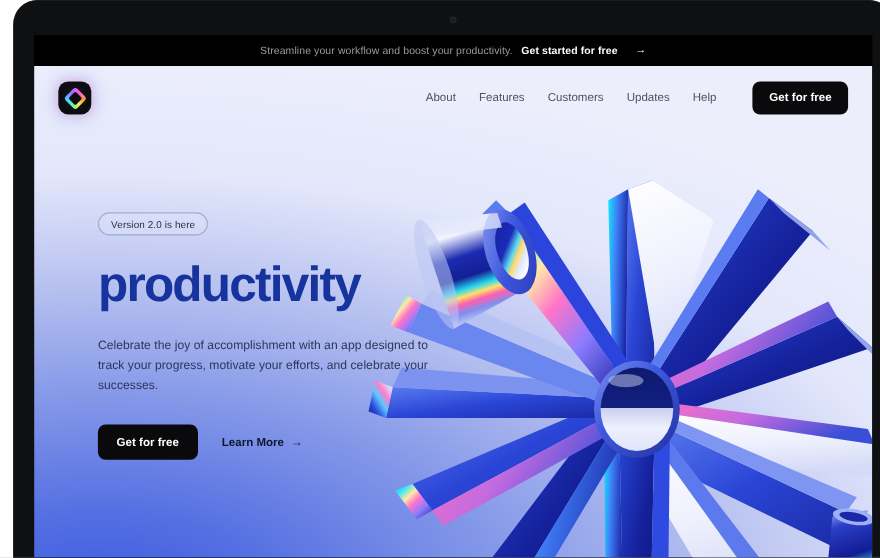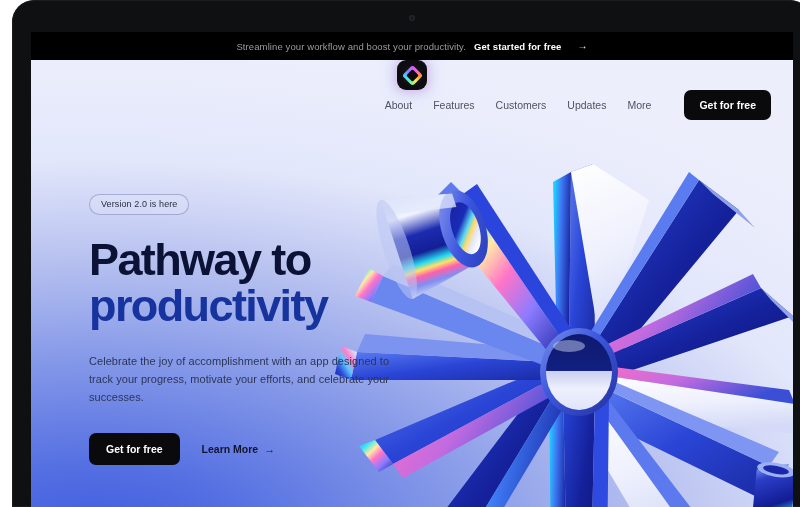--- a/index.html
+++ b/index.html
@@ -84,21 +84,20 @@
   }
 
   
   .nav {
     position: relative;
     z-index: 20;
     height: 58px;
     display: flex;
     align-items: center;
     padding: 0 22px 0 22px;
-    flex-direction: column;
   }
 
   .logo {
     width: 30px; height: 30px;
     border-radius: 9px;
     background: radial-gradient(circle at 50% 50%, #1b1b20 0%, #0c0c10 62%, #111116 100%);
     position: relative;
     display: flex; align-items: center; justify-content: center;
     box-shadow: 0 0 0 1px rgba(255,255,255,0.06),
                 0 0 9px 2px rgba(225,140,220,0.45),
@@ -441,30 +440,29 @@
 
       <div class="nav">
         <div class="logo">
           <div class="logo-gem"></div>
         </div>
         <div class="nav-links">
           <a class="nav-link" href="#">About</a>
           <a class="nav-link" href="#">Features</a>
           <a class="nav-link" href="#">Customers</a>
           <a class="nav-link" href="#">Updates</a>
-          <a class="nav-link" href="#">More</a>
+          <a class="nav-link" href="#">Help</a>
           <button class="nav-btn">Get for free</button>
         </div>
       </div>
 
       <div class="hero">
         <div class="badge">Version 2.0 is here</div>
 
         <h1 class="headline">
-          <span class="l1">Pathway to</span>
           <span class="l2">productivity</span>
         </h1>
 
         <p class="subcopy">Celebrate the joy of accomplishment with an app designed to track your progress, motivate your efforts, and celebrate your successes.</p>
 
         <div class="cta-row">
           <button class="cta-primary">Get for free</button>
           <a class="cta-secondary" href="#">
             <span>Learn More</span>
             <span class="cta-arrow">→</span>

